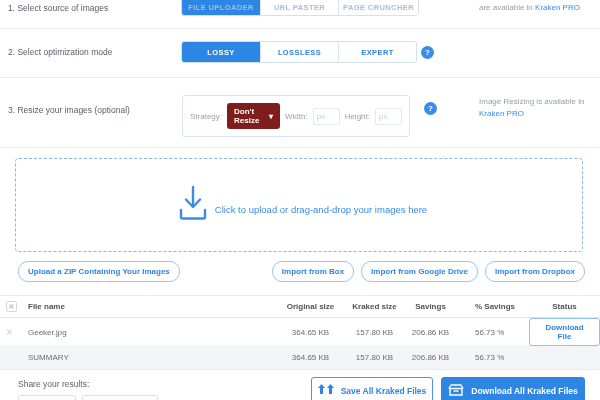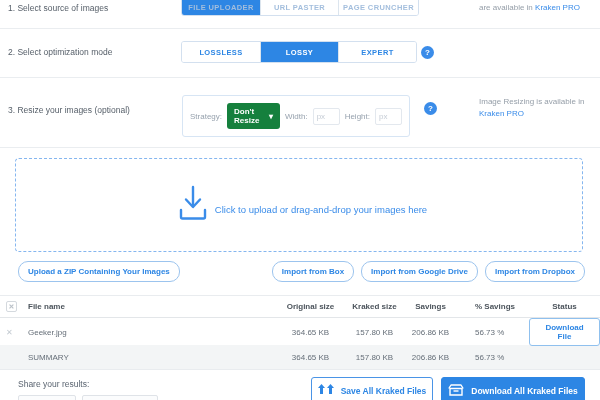--- a/index.html
+++ b/index.html
@@ -33,21 +33,21 @@
   .side-note .link { color:#3a8ce9; cursor:pointer; }
 
   
   .resize-box {
     position:absolute; left:182px; top:95px; width:228px; height:42px;
     border:1px solid #d7e5f4; border-radius:3px;
     display:flex; align-items:center; padding:0 7px; gap:5px;
     font-size:8px; color:#97a2ae;
   }
   .mini-select {
-    background:#15803d; color:#fff; font-size:8px; font-weight:bold;
+    background:#7f1d1d; color:#fff; font-size:8px; font-weight:bold;
     border-radius:3px; padding:4px 7px; display:flex; align-items:center; gap:5px; cursor:pointer;
   }
   .mini-input {
     width:27px; border:1px solid #e3e8ee; border-radius:2px;
     font-size:8px; padding:3px 3px; color:#6a7480; font-family:"Liberation Sans", sans-serif;
   }
   .mini-input::placeholder { color:#c6cdd6; }
 
   
   .dropzone {
@@ -112,22 +112,22 @@
     <div class="seg-cell" style="width:80px; padding-top:8px;">PAGE CRUNCHER</div>
   </div>
 
   <div class="side-note" style="top:2px;"><span>are available in </span><span class="link">Kraken PRO</span></div>
 
   <div class="divider" style="top:28px;"></div>
 
   <div class="row-label" style="top:47px;">2. Select optimization mode</div>
 
   <div class="segmented" style="left:181px; top:41px; height:22px;">
+    <div class="seg-cell active">LOSSY</div>
     <div class="seg-cell">LOSSLESS</div>
-    <div class="seg-cell active">LOSSY</div>
     <div class="seg-cell">EXPERT</div>
   </div>
 
   <div class="help-circle" style="left:421px; top:46px;">?</div>
 
   <div class="divider" style="top:77px;"></div>
 
   <div class="row-label" style="top:105px;">3. Resize your images (optional)</div>
 
   <div class="resize-box">

